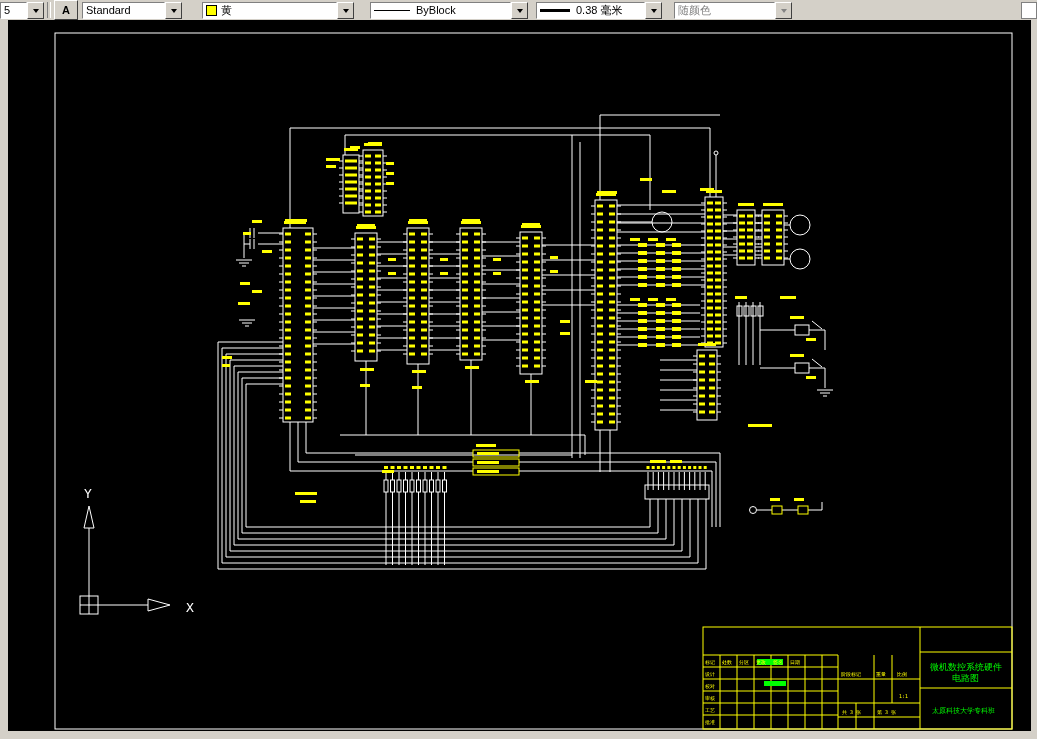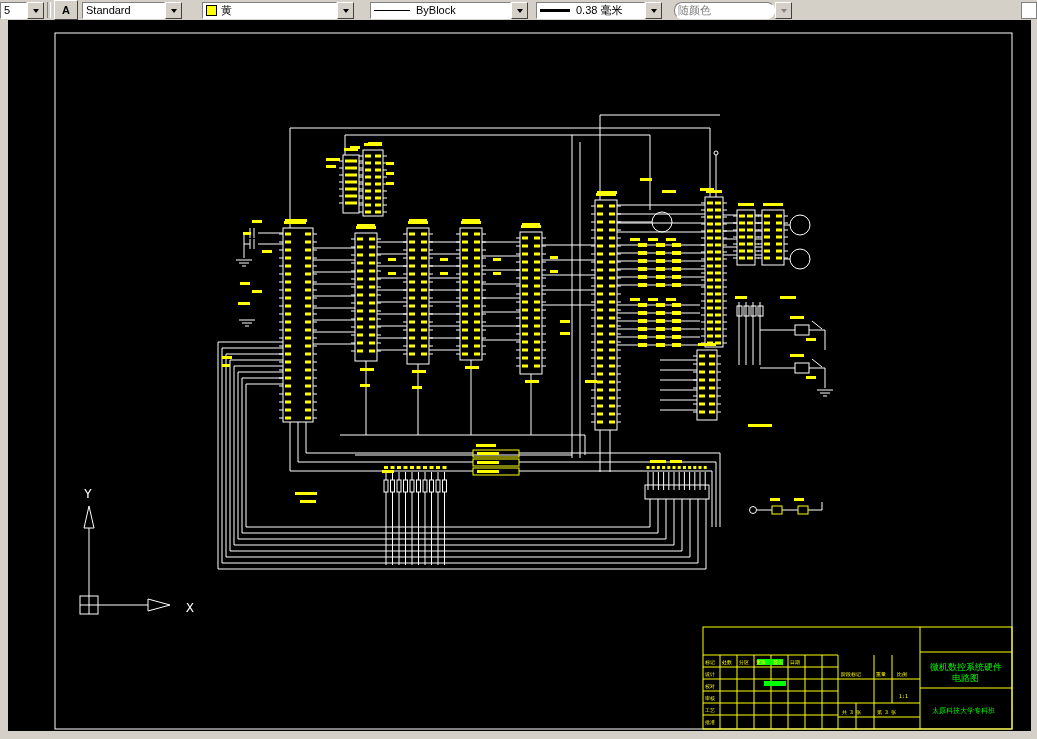--- a/index.html
+++ b/index.html
@@ -11,21 +11,21 @@
           align-items:center;font-size:11px;color:#000;padding:0 3px;flex:1;overflow:hidden;white-space:nowrap;}
   .cbtn{width:15px;background:#d4d0c8;border:1px solid;border-color:#fff #404040 #404040 #fff;
         display:flex;align-items:center;justify-content:center;}
   .arr{width:0;height:0;border:3px solid transparent;border-top:4px solid #000;margin-top:4px;}
   .sep{width:2px;height:16px;border-left:1px solid #808080;border-right:1px solid #fff;margin:0 3px;}
   .iconbtn{width:22px;height:18px;background:#d4d0c8;border:1px solid;border-color:#fff #404040 #404040 #fff;
            display:flex;align-items:center;justify-content:center;font-size:11px;font-weight:bold;color:#000;}
   .swatch{width:9px;height:9px;background:#ffff00;border:1px solid #000;margin-right:4px;flex:none;}
   .ltline{width:36px;height:1px;background:#000;margin-right:6px;flex:none;}
   .lwline{width:30px;height:3px;background:#000;margin-right:6px;flex:none;}
-  .disabled .cfield{color:#848484;border-radius:8px;}
+  .disabled .cfield{color:#848484;}
   .disabled .arr{border-top-color:#848484;}
   .rfield{position:absolute;right:0;top:2px;width:14px;height:15px;background:#fff;border:1px solid #808080;}
   .canvas{position:absolute;top:20px;left:0;right:0;bottom:0;background:#d4d0c8;}
   svg{display:block;}
   svg text{font-family:"DejaVu Sans Mono","Liberation Mono",monospace;}
 </style>
 </head>
 <body>
 
 <div class="app">

